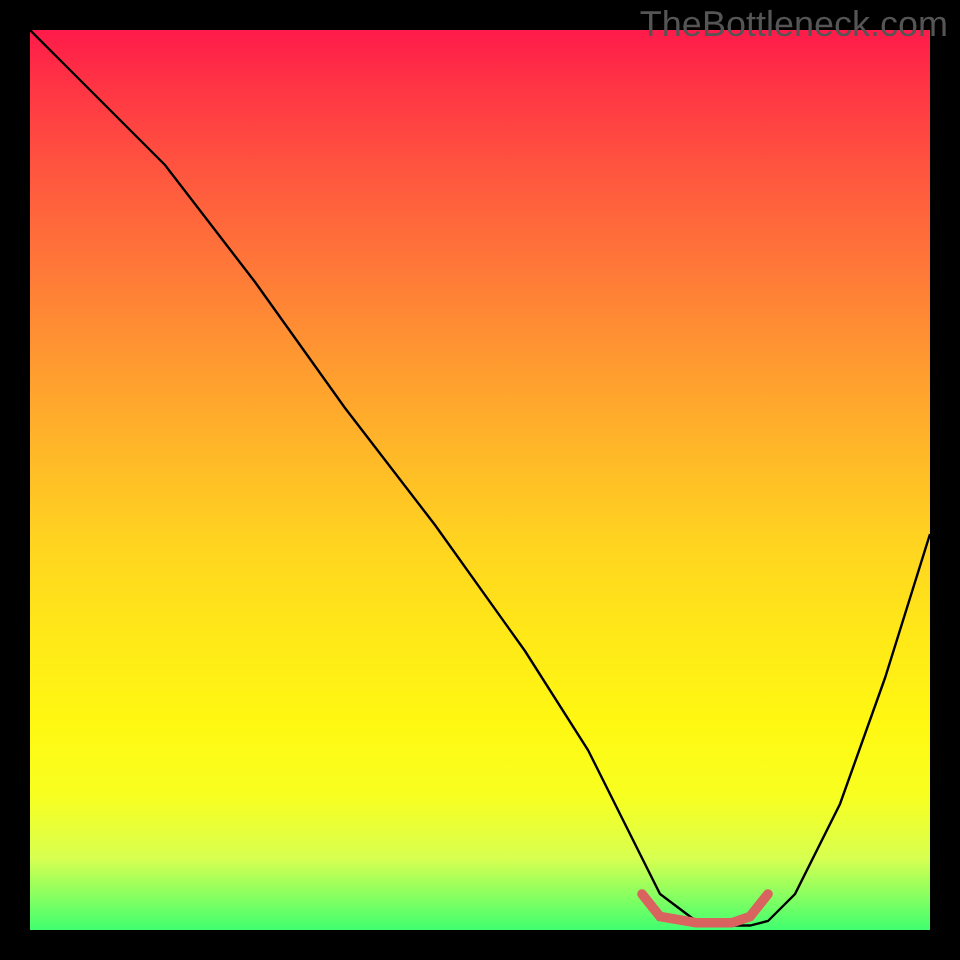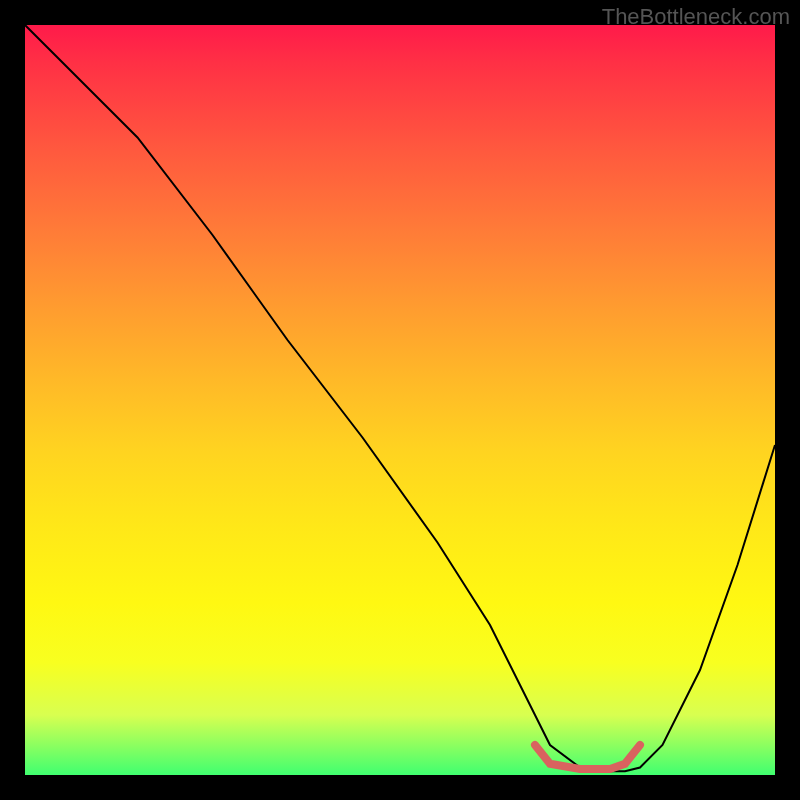--- a/index.html
+++ b/index.html
@@ -8,21 +8,21 @@
     height: 800px;
     background: #000;
     position: relative;
     font-family: Arial, sans-serif;
   }
   .watermark {
     position: absolute;
     top: 4px;
     right: 10px;
     color: #555;
-    font-size: 22px;
+    font-size: 30px;
     font-weight: 500;
     z-index: 10;
   }
   .plot-area {
     position: absolute;
     left: 25px;
     top: 25px;
     width: 750px;
     height: 750px;
   }

